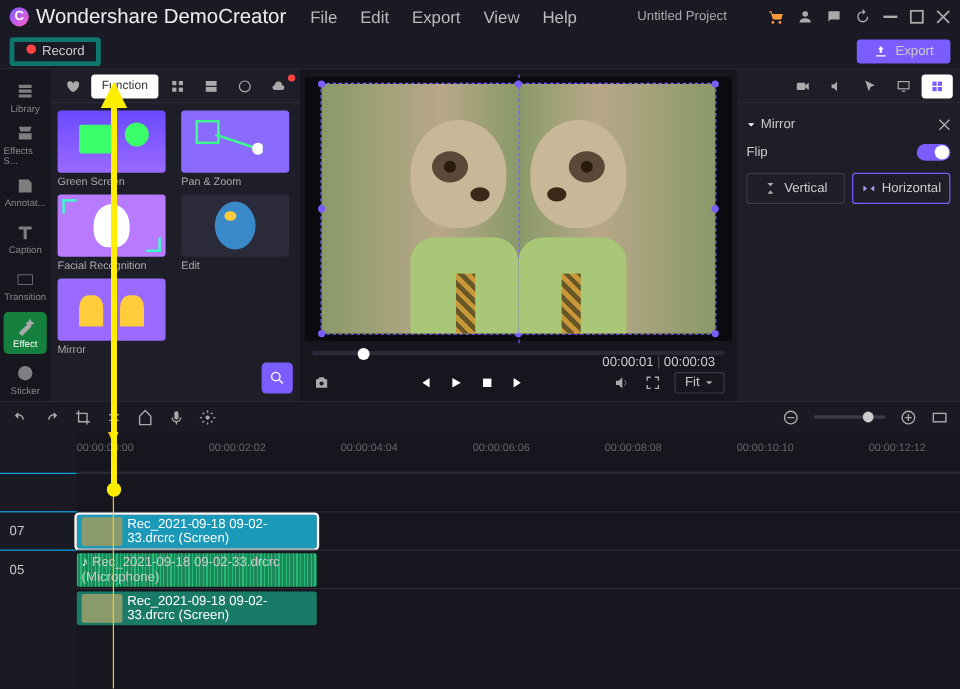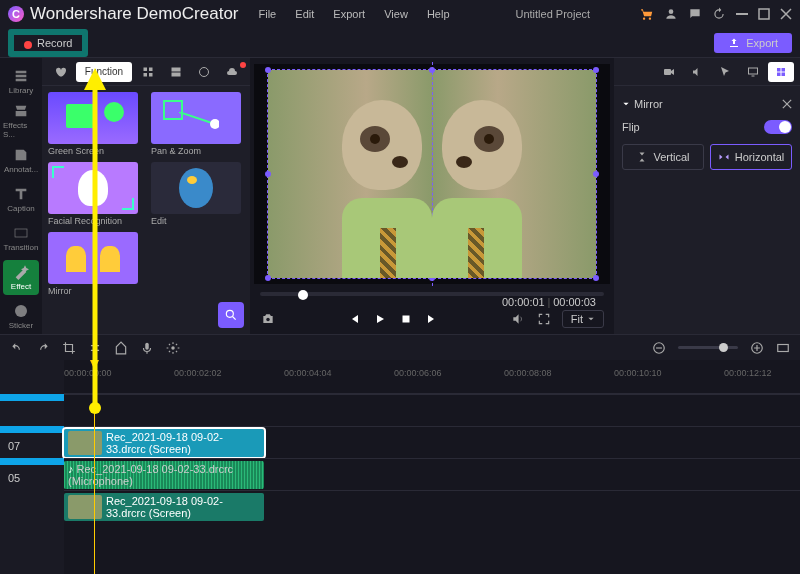--- a/index.html
+++ b/index.html
@@ -1,25 +1,25 @@
 <!DOCTYPE html>
 <html><head>
 <meta charset="utf-8">
 <style>
 *{box-sizing:border-box;margin:0;padding:0;font-family:'Segoe UI',Arial,sans-serif;font-size:11px;color:#ccc;user-select:none}
 body{background:#1a1a24;width:800px;height:574px;overflow:hidden;display:flex;flex-direction:column}
 .titlebar{height:28px;background:#1a1a24;display:flex;align-items:center;padding:0 8px;gap:6px}
 .logo{width:16px;height:16px;border-radius:50%;background:linear-gradient(135deg,#7b5cff,#ff5cc8);display:flex;align-items:center;justify-content:center;color:#fff;font-weight:bold}
 .appname{font-size:17px;color:#eee;margin-right:14px}
-.menu span{margin-right:16px;font-size:11px;color:#bbb;cursor:pointer}
+.menu span{margin-right:16px;font-size:14px;color:#bbb;cursor:pointer}
 .proj-title{flex:1;text-align:center;color:#aaa}
 .title-icons{display:flex;gap:10px;align-items:center}
 .title-icons svg,.title-icons .winbtn{cursor:pointer}
 .topbar{height:30px;background:#1a1a24;display:flex;align-items:center;justify-content:space-between;padding:0 8px;border-bottom:1px solid #2a2a36}
-.record-btn{border:6px solid #0f766e;border-radius:3px;padding:2px 10px;display:flex;align-items:flex-end;gap:5px;color:#ff6666;cursor:pointer}
+.record-btn{border:4px solid #0f766e;border-radius:3px;padding:2px 10px;display:flex;align-items:flex-start;gap:5px;color:#ff6666;cursor:pointer}
 .record-btn .dot{width:8px;height:8px;background:#ff4444;border-radius:50%}
 .export-btn{background:#7b5cff;border-radius:3px;padding:4px 14px;color:#fff;display:flex;align-items:center;gap:6px;cursor:pointer}
 .main-row{display:flex;height:276px}
 .leftcol{width:42px;background:#16161f;display:flex;flex-direction:column;align-items:center;padding-top:6px;gap:4px}
 .leftcol .item{width:36px;height:38px;display:flex;flex-direction:column;align-items:center;justify-content:center;gap:2px;border-radius:4px;cursor:pointer}
 .leftcol .item.active{background:#15803d}
 .leftcol .item .ico{width:16px;height:16px;opacity:.7}
 .leftcol .item.active .ico{opacity:1}
 .leftcol .item span{font-size:8px;color:#888}
 .leftcol .item.active span{color:#fff}
@@ -71,21 +71,21 @@
 .flip-btns{display:flex;gap:6px;padding-top:4px}
 .flip-btn{flex:1;height:26px;border:1px solid #3a3a48;border-radius:3px;display:flex;align-items:center;justify-content:center;gap:5px;font-size:10px;cursor:pointer}
 .flip-btn.active{border-color:#7b5cff;color:#b89cff}
 .tl-tools{height:26px;background:#1a1a24;display:flex;align-items:center;padding:0 10px;gap:12px;border-top:1px solid #2a2a36}
 .tl-tools .spacer{flex:1}
 .zoom-slider{width:60px;height:3px;background:#3a3a48;border-radius:2px;position:relative}
 .zoom-slider::after{content:'';position:absolute;right:10px;top:-3px;width:9px;height:9px;background:#ccc;border-radius:50%}
 .timeline{flex:1;background:#16161f;display:flex;position:relative;overflow:hidden}
 .tl-left{width:64px;background:#1a1a24;display:flex;flex-direction:column}
 .ruler-space{height:34px}
-.track-head{height:32px;display:flex;align-items:center;padding:0 8px;gap:20px;font-size:9px;color:#888;border-top:7px solid #0ea5e9}
+.track-head{height:32px;display:flex;align-items:center;padding:0 8px;gap:20px;font-size:9px;color:#888;border-top:1px solid #0ea5e9}
 .track-head.gap{height:32px}
 .tl-right{flex:1;position:relative}
 .ruler{height:34px;border-bottom:1px solid #2a2a36;position:relative}
 .tick{position:absolute;top:8px;font-size:9px;color:#666}
 .track{height:32px;border-top:1px solid #2a2a36;position:relative}
 .clip{position:absolute;top:2px;height:28px;border-radius:2px;display:flex;align-items:center;padding:0 4px;font-size:9px;overflow:hidden}
 .clip.video{background:#1a9ab8;left:0;width:200px}
 .clip.video.sel{outline:2px solid #fff}
 .clip.audio{background:#1a8858;left:0;width:200px}
 .clip.audio .wave{position:absolute;inset:0;background:repeating-linear-gradient(90deg,#2aba78 0 1px,transparent 1px 3px)}

